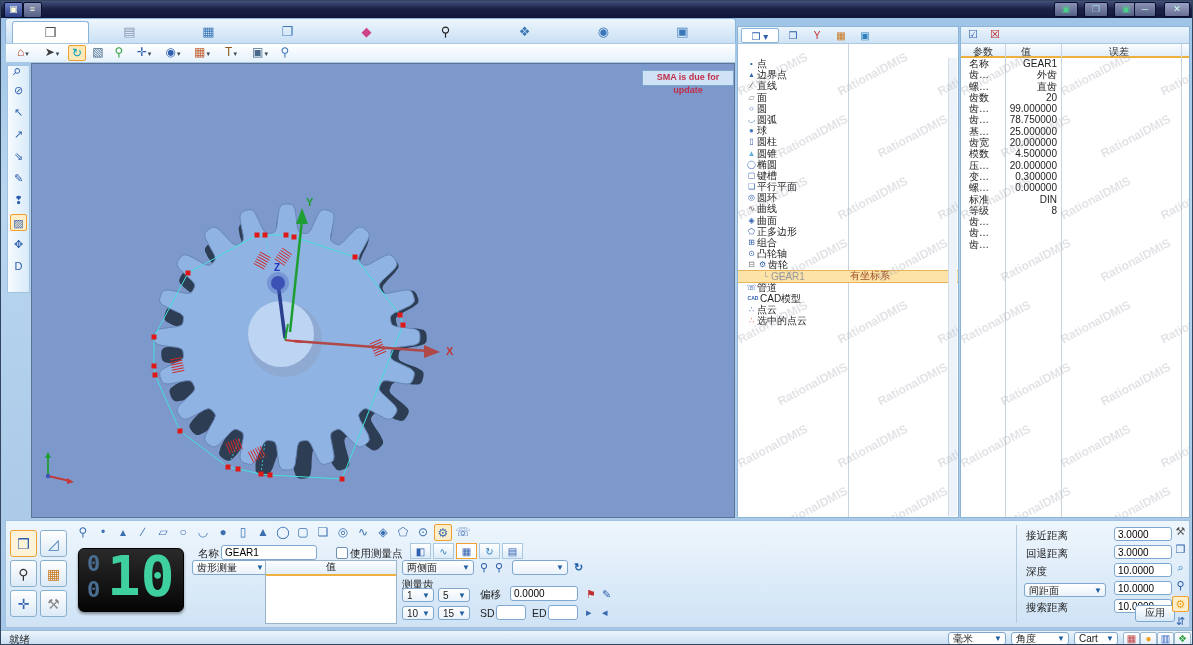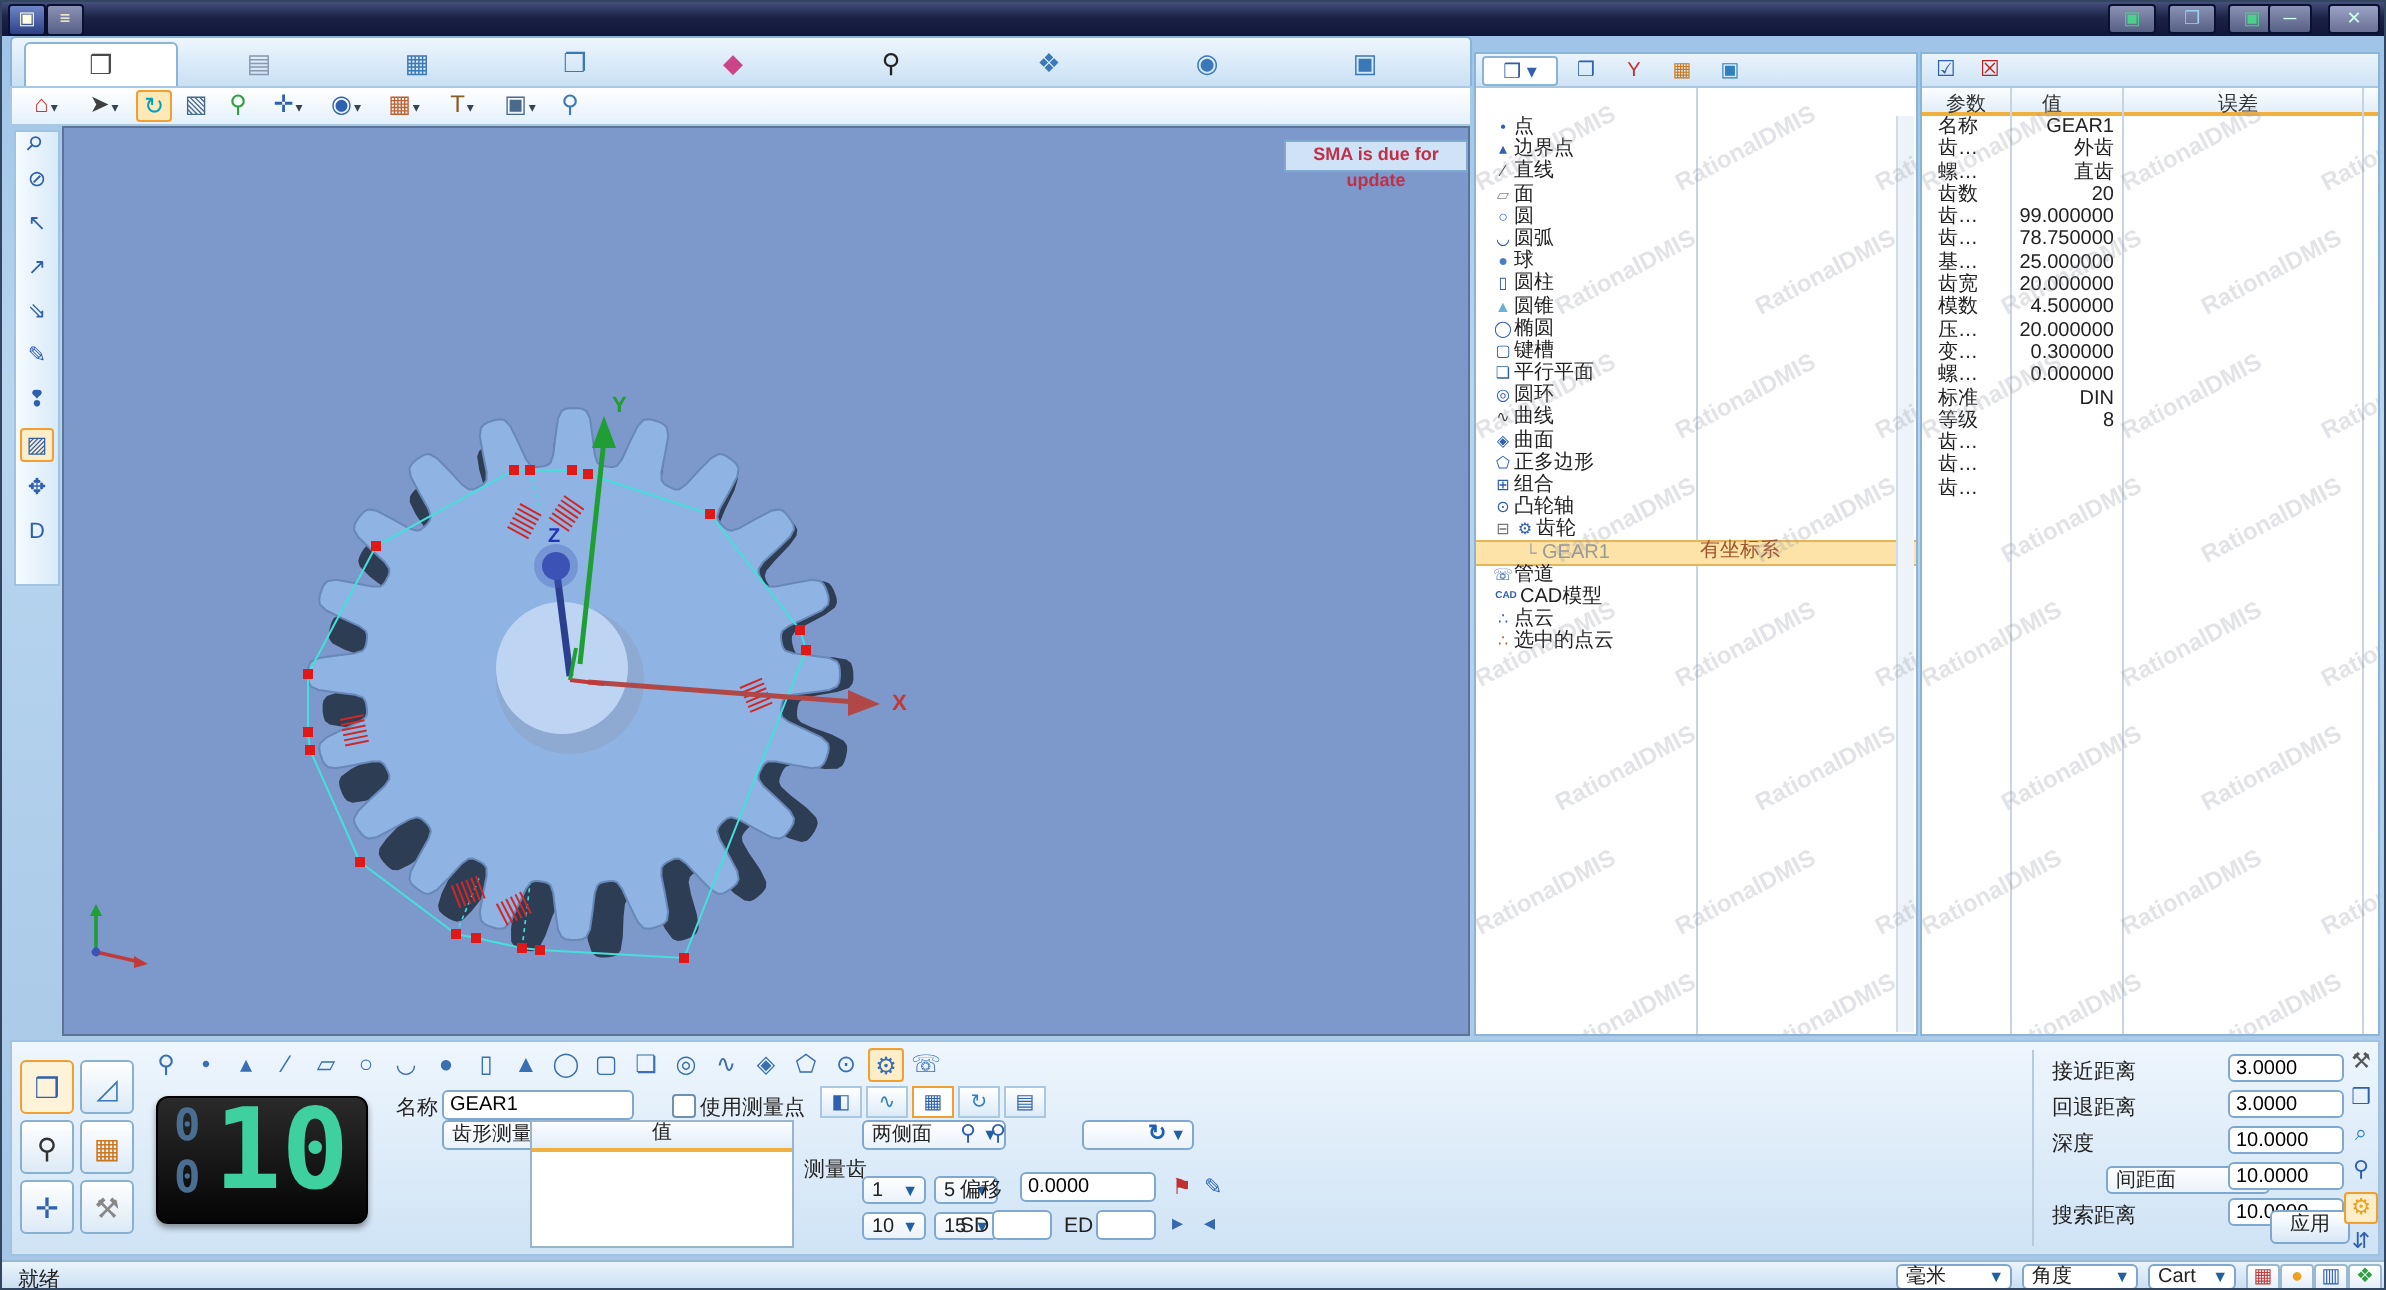--- a/index.html
+++ b/index.html
@@ -77,21 +77,21 @@
   #counter .big{position:absolute;left:28px;top:-6px;font-family:"DejaVu Sans Mono",monospace;font-size:56px;font-weight:bold;color:#3fd0a0;}
   .shape{position:absolute;top:3px;width:18px;height:17px;text-align:center;line-height:16px;font-size:12px;color:#3a6fb0;border-radius:2px;}
   .shape.hl{border:1px solid #f0a030;background:#fdeec9;box-sizing:border-box;}
   .minitab{position:absolute;top:22px;width:21px;height:16px;text-align:center;line-height:15px;font-size:10px;
     border:1px solid #aac8e0;background:linear-gradient(#fff,#dcebf8);box-sizing:border-box;}
   .minitab.active{border:1px solid #f0a030;background:#fff;}
   .flabel{position:absolute;font-size:10.5px;color:#222;}
   .finput{position:absolute;height:15px;border:1px solid #7fa8d0;border-radius:3px;background:#fff;
     font-size:10px;padding:0 3px;box-sizing:border-box;font-family:"Liberation Sans",sans-serif;}
   .dropbox{position:absolute;height:15px;border:1px solid #7fa8d0;border-radius:3px;background:linear-gradient(#fff,#eaf2fa);
-    font-size:10px;line-height:13px;padding-left:4px;box-sizing:border-box;margin-left:29px;}
+    font-size:10px;line-height:13px;padding-left:4px;box-sizing:border-box;}
   .dropbox .caret{position:absolute;right:3px;top:0;color:#2060a0;font-size:8px;}
   .checkbox{position:absolute;width:10px;height:10px;border:1px solid #7090b0;background:#fff;border-radius:2px;}
   .smallicon{position:absolute;font-size:11px;line-height:14px;}
   #valtable{position:absolute;left:259px;top:39px;width:132px;height:64px;background:#fff;border:1px solid #9ab4cc;box-sizing:border-box;}
   #valtable .vh{height:13px;border-bottom:2px solid #f0b040;text-align:center;font-size:10px;line-height:12px;
     background:linear-gradient(#fbfdff,#e2eef9);}
   #profimg{position:absolute;left:184px;top:57px;width:76px;height:46px;border:1px solid #8ab0d0;box-sizing:border-box;}
   .vline{position:absolute;width:1px;background:#b4cadd;}
   #applybtn{position:absolute;left:1129px;top:84px;width:38px;height:15px;border:1px solid #7fa8d0;border-radius:3px;
     background:linear-gradient(#fff,#d8e8f6);font-size:10px;text-align:center;line-height:14px;}

